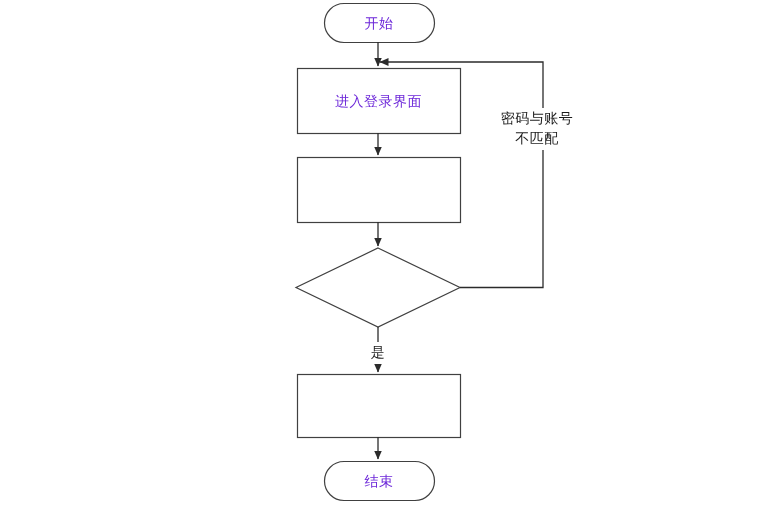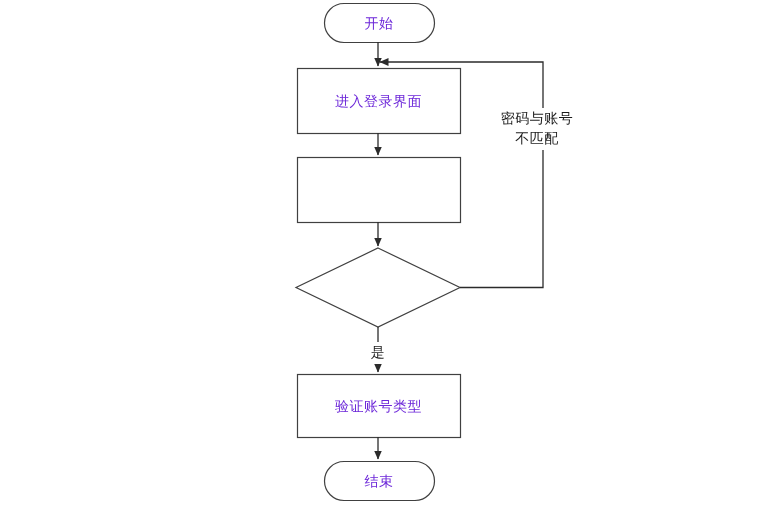--- a/index.html
+++ b/index.html
@@ -94,21 +94,20 @@
     <span class="tline">开始</span>
   </div>
 
   <div class="node-text" style="left:297px; top:68px; width:163px; height:65px;text-align:center;">
     <span class="tline">进入登录界面</span>
   </div>
 
 
 
   <div class="node-text" style="left:297px; top:374px; width:163px; height:63px;">
-    <span class="tline">验证账号类型</span>
   </div>
 
   <div class="node-text" style="left:324px; top:461px; width:110px; height:39px;">
     <span class="tline">结束</span>
   </div>
 
   <div class="edge-label" style="left:364px; top:342px; width:28px; height:22px;">
     <span class="tline">是</span>
   </div>
 

